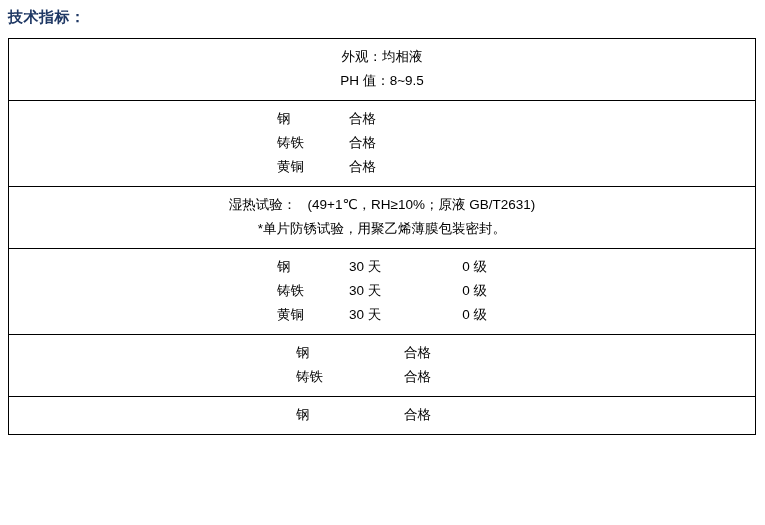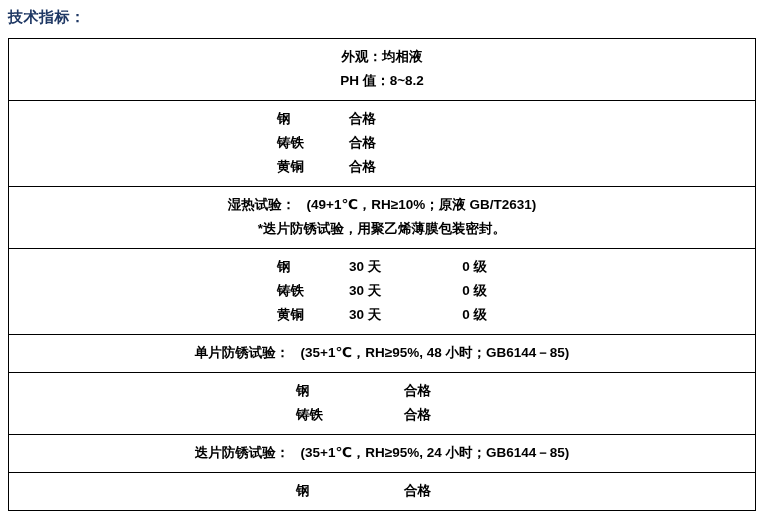--- a/index.html
+++ b/index.html
@@ -37,21 +37,20 @@
     border-collapse: collapse;
     table-layout: fixed;
   }
   .spec-table td {
     border: 1px solid #000000;
     padding: 0;
     vertical-align: middle;
   }
   .cell-inner {
     padding: 6px 4px 7px 4px;
-    font-weight: bold;
   }
   .line {
     font-size: 13.5px;
     line-height: 24px;
     white-space: pre;
   }
   .center {
     text-align: center;
   }
   
@@ -92,21 +91,21 @@
 
   <div class="doc-title">技术指标：</div>
 
   <table class="spec-table">
     <tbody>
 
       <tr>
         <td>
           <div class="cell-inner">
             <div class="line center">外观：均相液</div>
-            <div class="line center">PH 值：8~8.2</div>
+            <div class="line center">PH 值：8~9.5</div>
           </div>
         </td>
       </tr>
 
 
       <tr>
         <td>
           <div class="cell-inner">
             <div class="grid-line">
               <span class="c1">钢</span>
@@ -124,21 +123,21 @@
               <span class="c3"></span>
             </div>
           </div>
         </td>
       </tr>
 
       <tr>
         <td>
           <div class="cell-inner">
             <div class="line center">湿热试验：   (49+1℃，RH≥10%；原液 GB/T2631)</div>
-            <div class="line center">*迭片防锈试验，用聚乙烯薄膜包装密封。</div>
+            <div class="line center">*单片防锈试验，用聚乙烯薄膜包装密封。</div>
           </div>
         </td>
       </tr>
 
       <tr>
         <td>
           <div class="cell-inner">
             <div class="grid-line">
               <span class="c1">钢</span>
               <span class="c2">30 天</span>
@@ -151,50 +150,36 @@
             </div>
             <div class="grid-line">
               <span class="c1">黄铜</span>
               <span class="c2">30 天</span>
               <span class="c3">0 级</span>
             </div>
           </div>
         </td>
       </tr>
 
-      <tr>
-        <td>
-          <div class="cell-inner">
-            <div class="line center">单片防锈试验：   (35+1℃，RH≥95%, 48 小时；GB6144－85)</div>
-          </div>
-        </td>
-      </tr>
 
       <tr>
         <td>
           <div class="cell-inner">
             <div class="grid-line two">
               <span class="c1 offset-left">钢</span>
               <span class="c2">合格</span>
             </div>
             <div class="grid-line two">
               <span class="c1 offset-left">铸铁</span>
               <span class="c2">合格</span>
             </div>
           </div>
         </td>
       </tr>
 
-      <tr>
-        <td>
-          <div class="cell-inner">
-            <div class="line center">迭片防锈试验：   (35+1℃，RH≥95%, 24 小时；GB6144－85)</div>
-          </div>
-        </td>
-      </tr>
 
       <tr>
         <td>
           <div class="cell-inner">
             <div class="grid-line two">
               <span class="c1 offset-left">钢</span>
               <span class="c2">合格</span>
             </div>
 
           </div>

